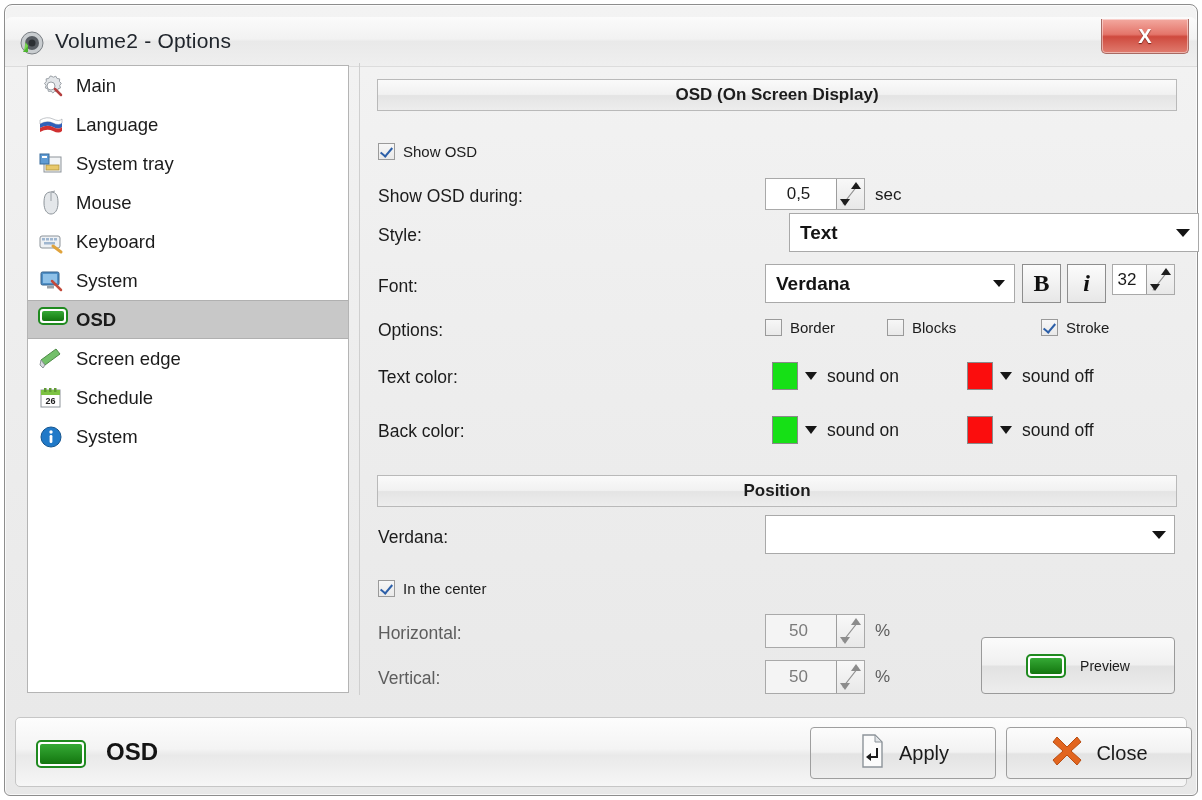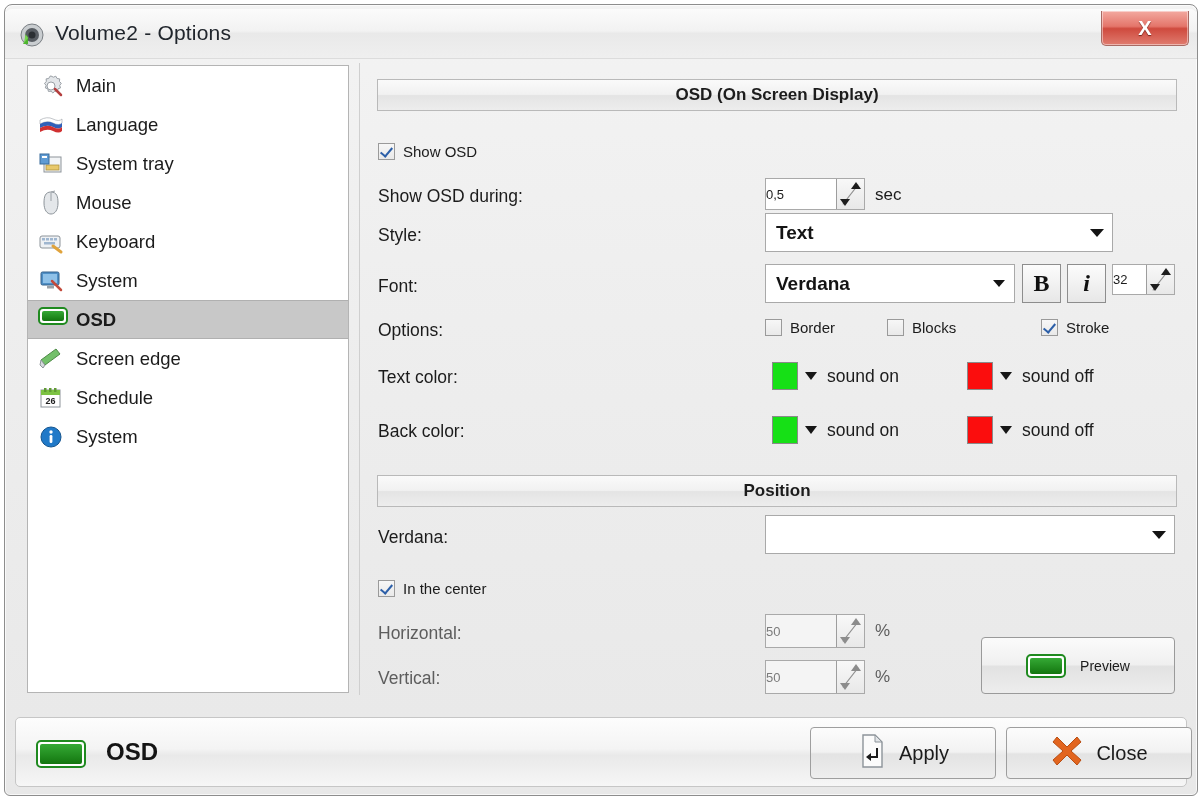--- a/index.html
+++ b/index.html
@@ -22,21 +22,21 @@
     box-sizing: border-box;
     border: 1px solid #8d8d8d;
     border-radius: 8px 8px 6px 6px;
     background: linear-gradient(to bottom, #f3f3f3 0%, #eeeeee 40%, #e8e8e8 100%);
     box-shadow: 0 0 0 1px rgba(255,255,255,0.7) inset;
   }
 
   
   .titlebar {
     position: absolute;
-    left: 0; top: 4px;
+    left: 0; top: 12px;
     width: 100%; height: 50px;
     box-sizing: border-box;
     border-radius: 7px 7px 0 0;
     background: linear-gradient(to bottom, #fbfbfb 0%, #f2f2f2 45%, #e9e9e9 50%, #efefef 100%);
     border-bottom: 1px solid #dcdcdc;
     text-decoration: underline;
   }
   .title-icon {
     position: absolute;
     left: 14px; top: 13px;
@@ -186,23 +186,23 @@
     box-sizing: border-box;
     border: 1px solid #a9a9a9;
     background: #ffffff;
     display: flex;
     align-items: center;
     cursor: text;
   }
   .spin.dim { background: #f4f4f4; }
   .spin .val {
     flex: 1;
-    text-align: left;
+    text-align: center;
     padding-right: 5px;
-    font-size: 13px;
+    font-size: 17px;
     color: #1b1b1b;
   }
   .spin.dim .val { color: #7b7b7b; }
   .spin .arrows {
     position: relative;
     width: 27px; height: 100%;
     border-left: 1px solid #9d9d9d;
     background: linear-gradient(to bottom, #f8f8f8, #e8e8e8);
     flex: 0 0 27px;
     cursor: pointer;
@@ -535,21 +535,21 @@
       <div class="spin" style="left:398px; top:113px; width:100px; height:32px;">
         <span class="val">0,5</span>
         <span class="arrows">
             <i class="up"></i>
             <i class="dn"></i>
           </span>
       </div>
       <div class="unit" style="left:508px; top:120px;">sec</div>
 
       <div class="row-label" style="left:11px; top:160px;">Style:</div>
-      <div class="combo" style="left:398px; top:148px; width:348px; height:39px;">
+      <div class="combo" style="left:422px; top:148px; width:410px; height:39px;">
         <span class="ctext">Text</span>
         <span class="carrow">
             <i></i>
           </span>
       </div>
 
       <div class="row-label" style="left:11px; top:211px;">Font:</div>
       <div class="combo" style="left:398px; top:199px; width:250px; height:39px;">
         <span class="ctext">Verdana</span>
         <span class="carrow">

